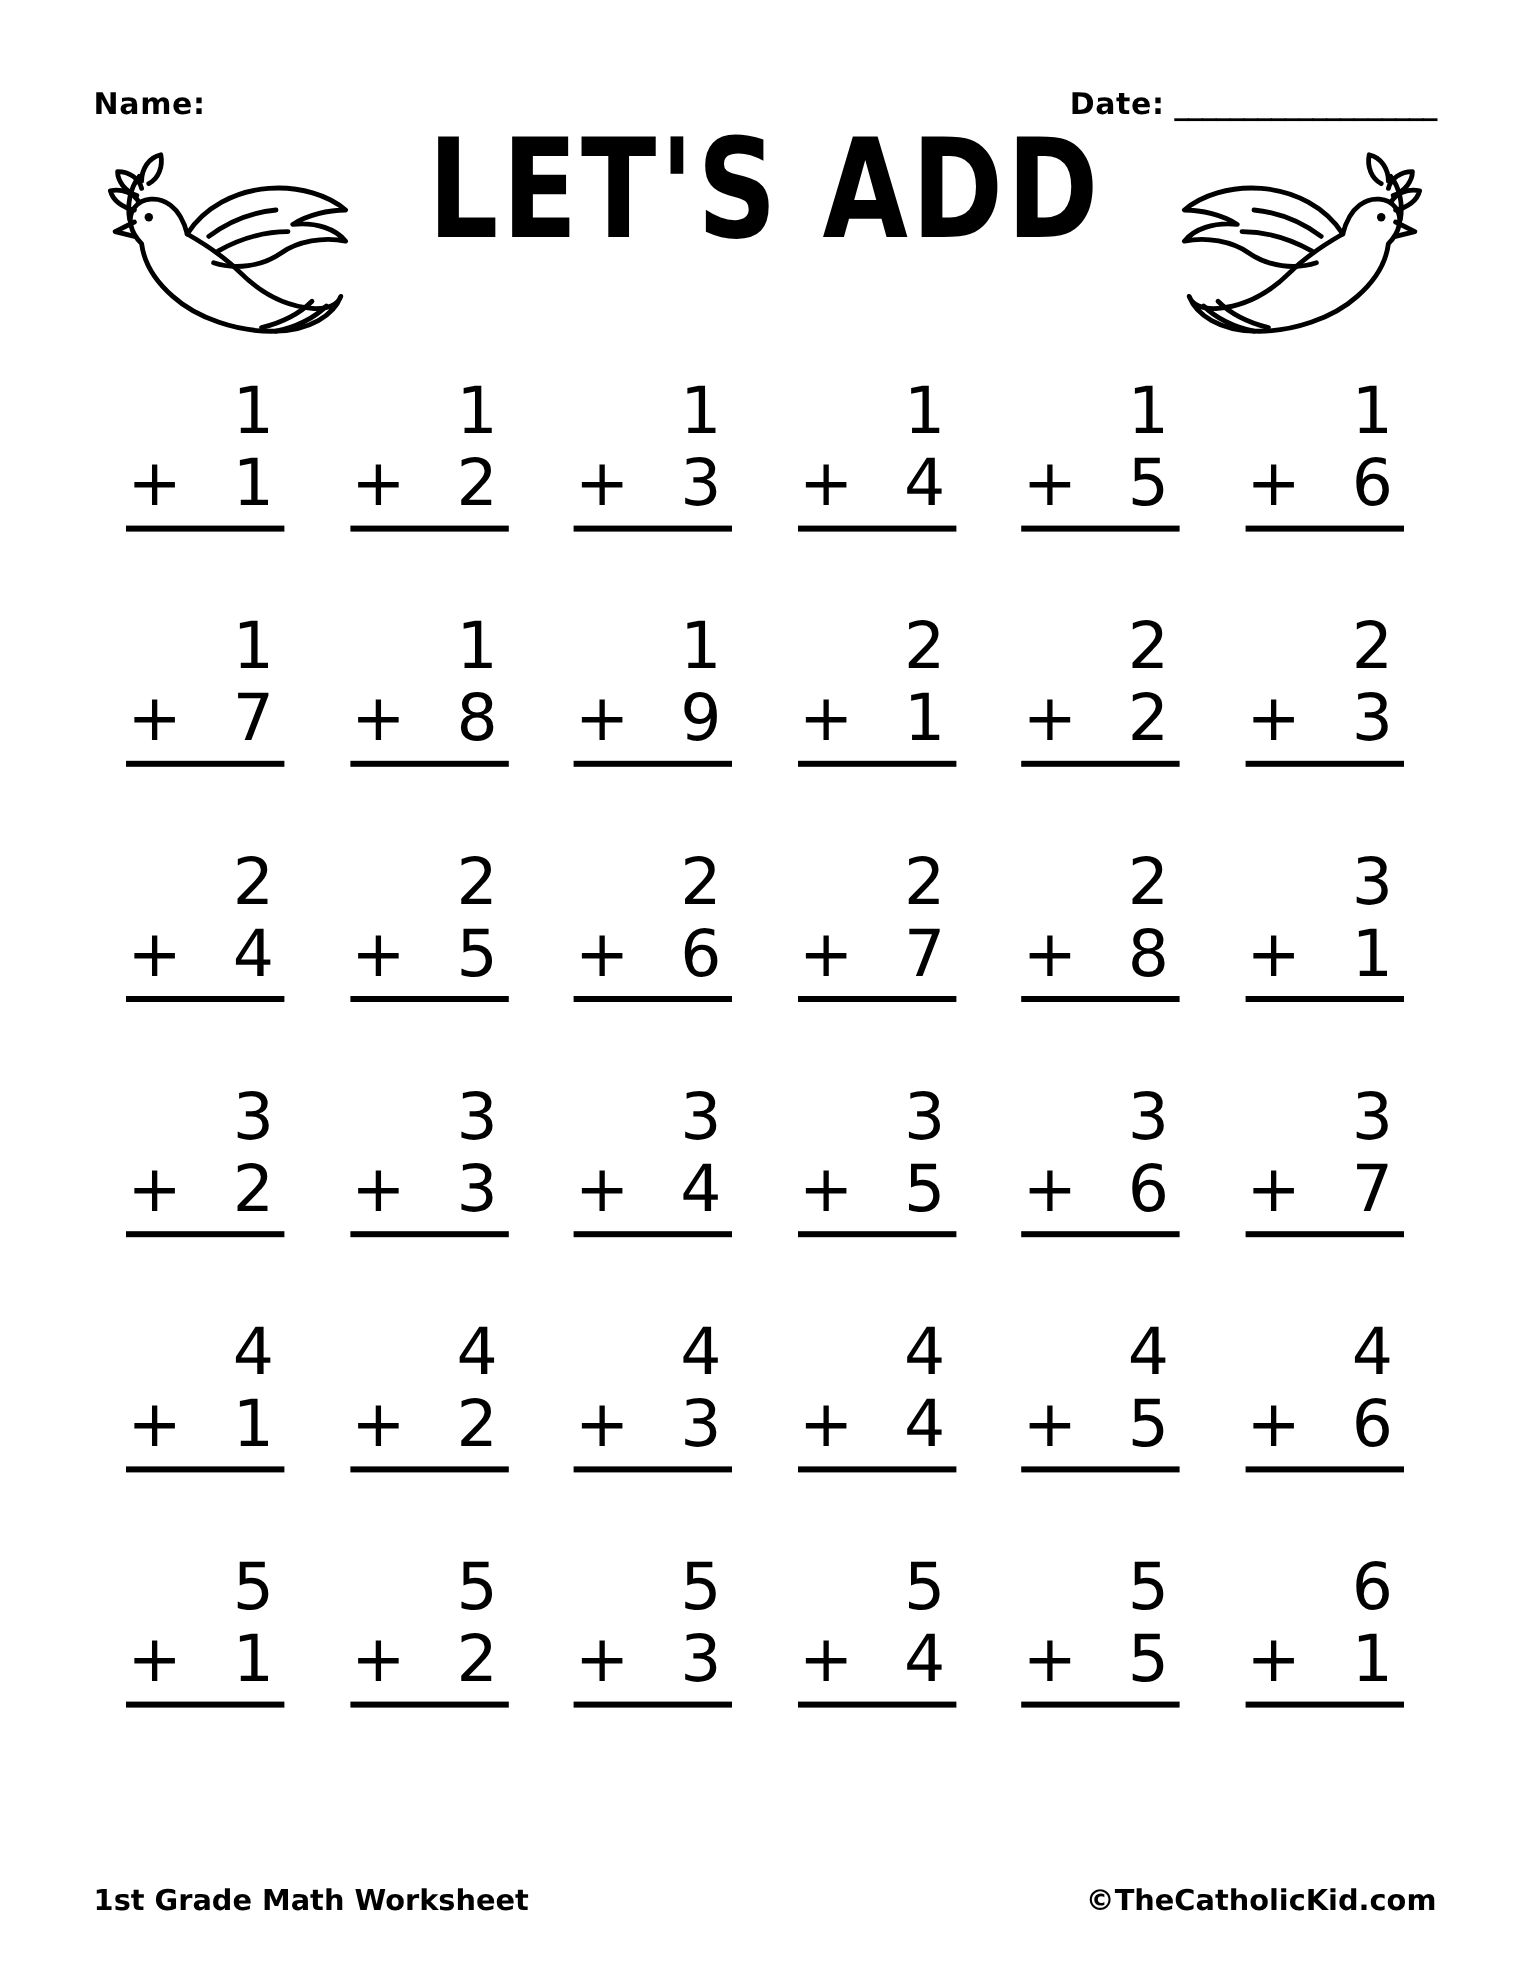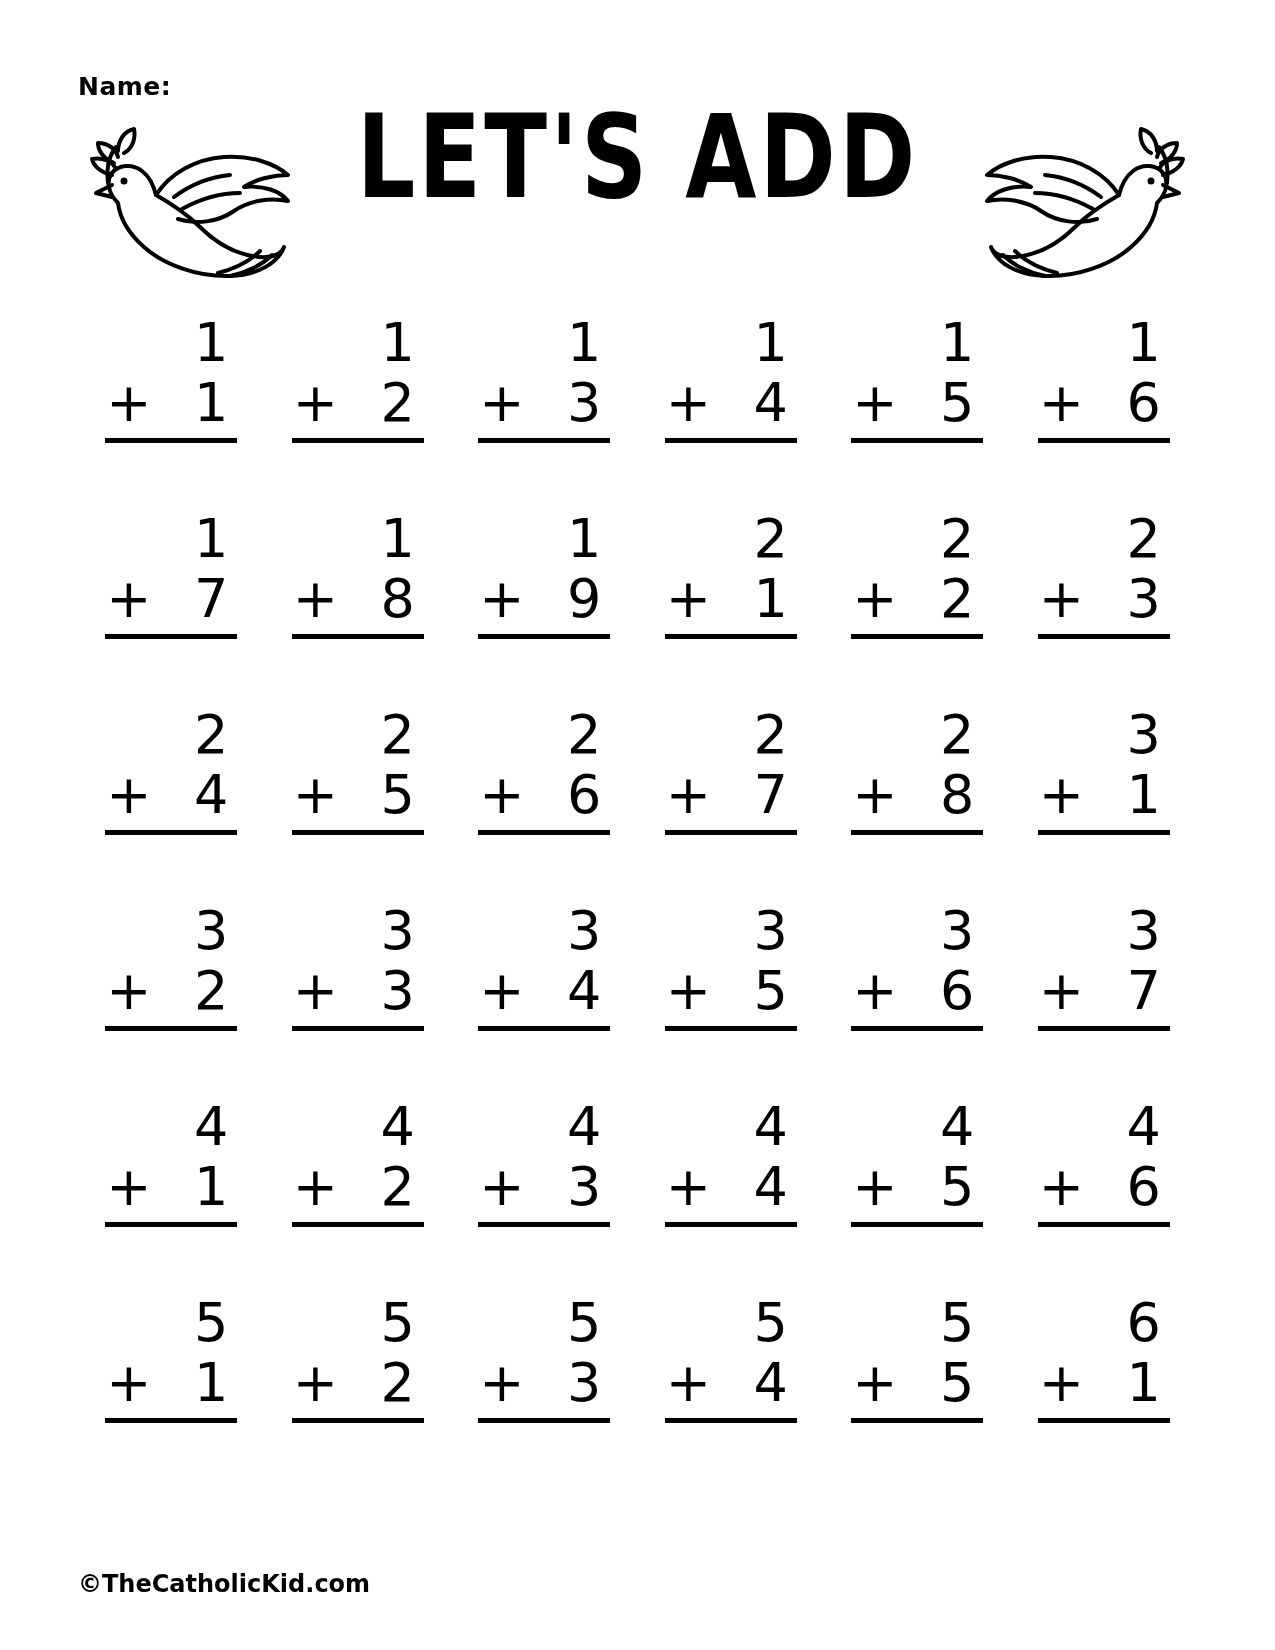--- a/index.html
+++ b/index.html
@@ -135,20 +135,24 @@
 </head>
 <body>
 
 <div class="page">
 
   <div class="idline">
     <div class="id-field id-name">
       <span class="id-label">Name:</span>
     </div>
     <div class="id-gap"></div>
+    <div class="id-field">
+      <span class="id-label">Date:</span>
+      <span class="id-rule">___________________</span>
+    </div>
   </div>
 
   <div class="titleband">
     <div class="dove dove-left">
       <svg viewBox="0 0 215 170" width="215" height="170" fill="none" stroke="#000" stroke-width="4" stroke-linecap="round" stroke-linejoin="round">
 
         <path d="M40 80 C30 70 28 58 34 50 C40 42 54 40 64 48 C72 54 76 64 78 72
                  C92 80 110 92 122 104 C138 120 158 132 182 134
                  C196 135 204 130 206 124 C200 140 180 152 152 153
                  C120 154 86 142 66 124 C50 110 42 96 40 80 Z"></path>
@@ -556,15 +560,16 @@
           <div class="bot-row">
             <span class="op">+</span>
             <span class="bot-num">1</span>
           </div>
           <div class="rule"></div>
         </div>
       </div>
     </div>
 
   <div class="footer">
+    <span>1st Grade Math Worksheet</span>
     <span>©TheCatholicKid.com</span>
   </div>
 </div>
 
 </body></html>

